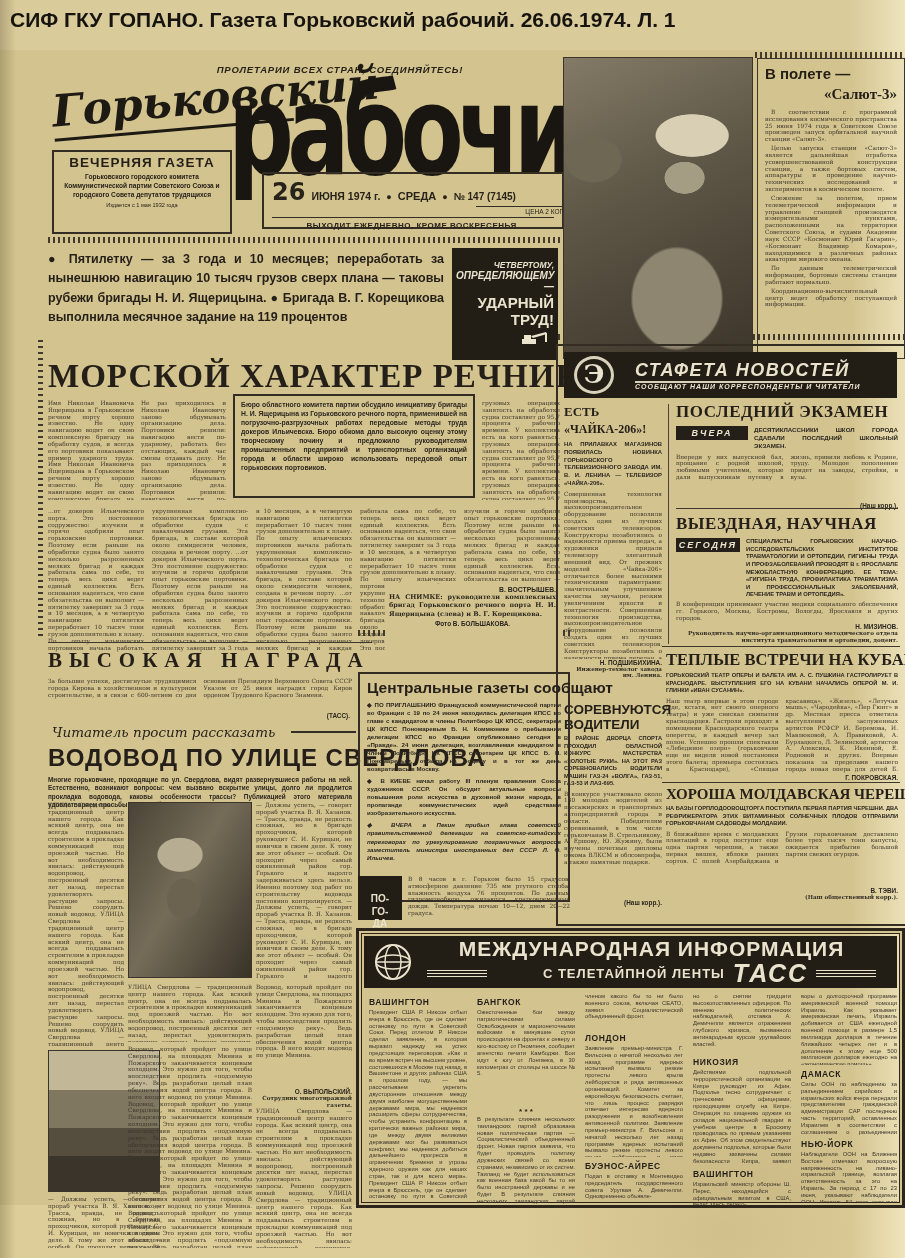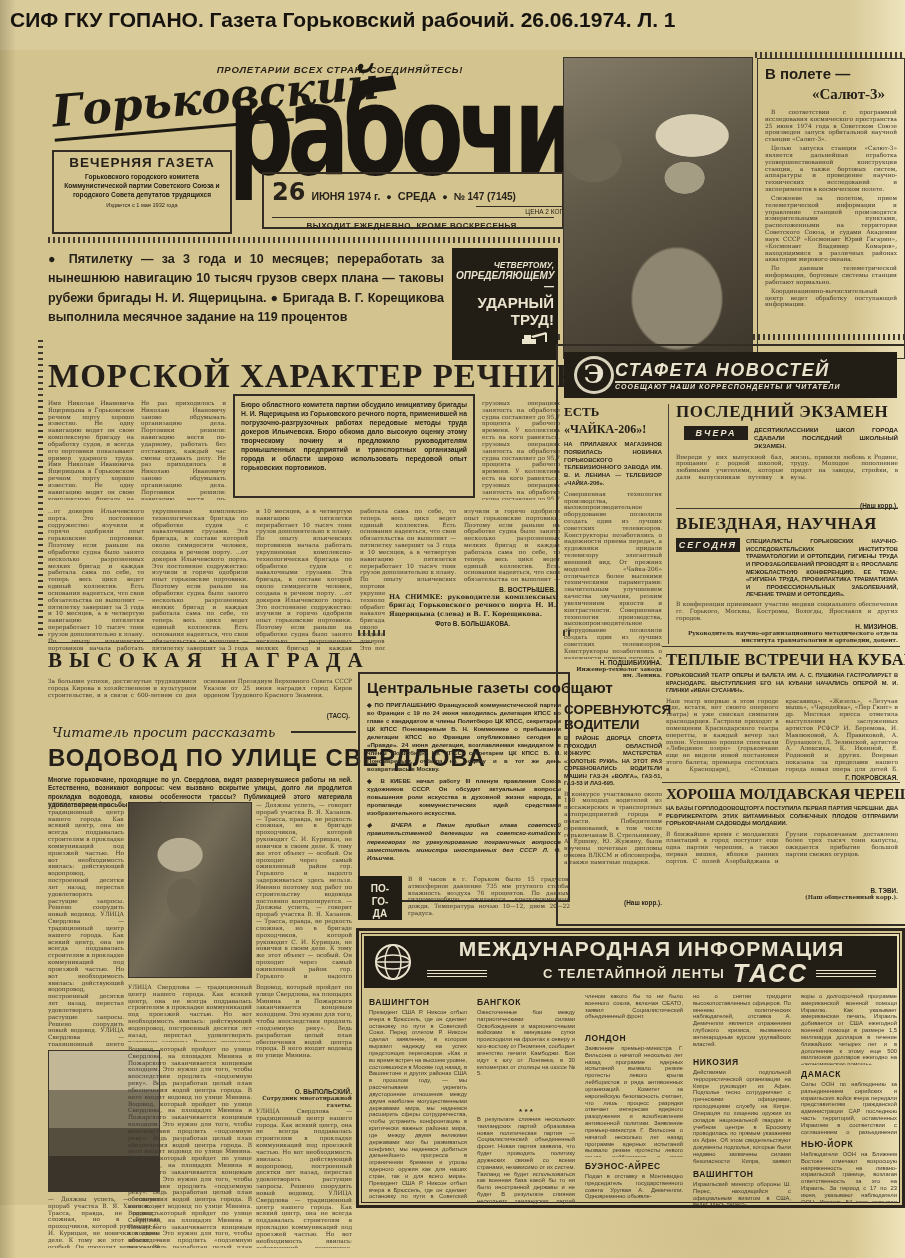--- a/index.html
+++ b/index.html
@@ -77,21 +77,21 @@
 
   <div class="abs photo" style="left:563px;top:57px;width:190px;height:302px;background:
       radial-gradient(ellipse 62px 36px at 68% 26%, #d8cfb4 0 58%, rgba(216,207,180,0) 60%),
       radial-gradient(ellipse 34px 27px at 64% 40%, #a59c84 0 58%, rgba(165,156,132,0) 60%),
       radial-gradient(ellipse 80px 90px at 60% 80%, #8e8670 0 55%, rgba(142,134,112,0) 58%),
       radial-gradient(ellipse 50px 40px at 16% 34%, #6e6754 0 55%, rgba(110,103,84,0) 58%),
       linear-gradient(155deg,#837b66 0%,#5d5545 45%,#3c352a 100%);"></div>
 
   <div class="abs" style="left:757px;top:58px;width:148px;height:301px;border:1.5px solid #3a342a;box-sizing:border-box;padding:6px 7px;">
     <div class="sansb" style="font-size:15px;">В полете —</div>
-    <div class="shead" style="font-size:15px;text-align:right;margin:4px 12px 6px;">«Салют-3»</div>
+    <div class="shead" style="font-size:15px;text-align:right;margin:4px 0 6px;">«Салют-3»</div>
     <div class="tiny" style="text-indent:6px;margin-bottom:2px;">В соответствии с программой исследования космического пространства 25 июня 1974 года в Советском Союзе произведен запуск орбитальной научной станции «Салют-3».</div>
     <div class="tiny" style="text-indent:6px;margin-bottom:2px;">Целью запуска станции «Салют-3» является дальнейшая отработка усовершенствованной конструкции станции, а также бортовых систем, аппаратуры и проведение научно-технических исследований и экспериментов в космическом полете.</div>
     <div class="tiny" style="text-indent:6px;margin-bottom:2px;">Слежение за полетом, прием телеметрической информации и управление станцией производятся измерительными пунктами, расположенными на территории Советского Союза, и судами Академии наук СССР «Космонавт Юрий Гагарин», «Космонавт Владимир Комаров», находящимися в различных районах акватории мирового океана.</div>
     <div class="tiny" style="text-indent:6px;margin-bottom:2px;">По данным телеметрической информации, бортовые системы станции работают нормально.</div>
     <div class="tiny" style="text-indent:6px;">Координационно-вычислительный центр ведет обработку поступающей информации.</div>
   </div>
 
   <div class="abs" style="left:48px;top:250px;width:396px;font-weight:bold;font-size:12.5px;line-height:1.55;color:#241f18;text-align:justify;">● Пятилетку — за 3 года и 10 месяцев; переработать за нынешнюю навигацию 10 тысяч грузов сверх плана — таковы рубежи бригады Н. И. Ящерицына. ● Бригада В. Г. Корещикова выполнила месячное задание на 119 процентов</div>
 
   <div class="abs blackband" style="left:452px;top:248px;width:106px;height:112px;box-sizing:border-box;padding:12px 4px;text-align:right;">
@@ -123,21 +123,21 @@
     <div class="caps-lead" style="font-size:6.4px;font-family:'DejaVu Serif',serif;">НА СНИМКЕ: руководители комплексных бригад Горьковского речного порта Н. И. Ящерицына (слева) и В. Г. Корещикова.</div>
     <div class="sig" style="text-align:center;font-size:6.4px;margin-top:2px;">Фото В. БОЛЬШАКОВА.</div>
   </div>
 
   <div class="abs hrule" style="left:48px;top:642px;width:324px;"></div>
 
   <div class="abs box2" style="left:556px;top:344px;width:349px;height:578px;"></div>
 
   <div class="abs blackband" style="left:564px;top:352px;width:333px;height:46px;display:flex;align-items:center;padding:0 10px;box-sizing:border-box;">
     <span style="font-family:'DejaVu Serif',serif;font-weight:bold;font-size:26px;border:3px solid #d9d2ba;border-radius:50%;width:34px;height:32px;line-height:30px;text-align:center;flex:none;">Э</span>
-    <span style="margin-left:1px;">
+    <span style="margin-left:21px;">
       <span style="font-style:italic;font-weight:bold;font-size:18px;letter-spacing:1.5px;border-bottom:2px solid #d9d2ba;display:inline-block;">СТАФЕТА НОВОСТЕЙ</span>
       <span style="display:block;font-style:italic;font-weight:bold;font-size:7px;letter-spacing:1px;text-align:center;">
         <span>СООБЩАЮТ НАШИ</span>
         <span>КОРРЕСПОНДЕНТЫ И ЧИТАТЕЛИ</span>
       </span>
     </span>
   </div>
 
   <div class="abs vrule" style="left:668px;top:404px;height:240px;"></div>
   <div class="abs hrule" style="left:676px;top:508px;width:222px;"></div>
@@ -149,21 +149,21 @@
     <div class="shead" style="font-size:12px;margin:2px 0 4px;">«ЧАЙКА-206»!</div>
     <div class="caps-lead" style="font-size:5.9px;">НА ПРИЛАВКАХ МАГАЗИНОВ ПОЯВИЛАСЬ НОВИНКА ГОРЬКОВСКОГО ТЕЛЕВИЗИОННОГО ЗАВОДА ИМ. В. И. ЛЕНИНА — ТЕЛЕВИЗОР «ЧАЙКА-206».</div>
     <div class="tiny" style="height:168px;margin-top:3px;">Совершенная технология производства, высокопроизводительное оборудование позволили создать один из лучших советских телевизоров. Конструкторы позаботились о надежности приема передач, а художники придали телевизору элегантный внешний вид. От прежних моделей «Чайка-206» отличается более высокими техническими параметрами: значительным улучшением качества звучания, резким увеличением яркости и контрастности. Совершенная технология производства, высокопроизводительное оборудование позволили создать один из лучших советских телевизоров. Конструкторы позаботились о надежности приема передач, а художники придали телевизору элегантный внешний вид. От прежних моделей «Чайка-206» отличается более высокими техническими параметрами: значительным улучшением качества звучания, резким увеличением яркости и контрастности.</div>
     <div class="sig">Н. ПОДШИБИХИНА.</div>
     <div class="sig2">Инженер-технолог завода им. Ленина.</div>
   </div>
 
   <div class="abs" style="left:676px;top:402px;width:222px;">
     <div class="shead" style="font-size:17px;letter-spacing:.5px;">ПОСЛЕДНИЙ ЭКЗАМЕН</div>
     <div style="display:flex;gap:6px;margin-top:4px;">
-      <div class="badge" style="width:64px;flex:none;margin-left:8px;">ВЧЕРА</div>
+      <div class="badge" style="width:72px;flex:none;">ВЧЕРА</div>
       <div class="caps-lead" style="flex:1;">ДЕСЯТИКЛАССНИКИ ШКОЛ ГОРОДА СДАВАЛИ ПОСЛЕДНИЙ ШКОЛЬНЫЙ ЭКЗАМЕН.</div>
     </div>
     <div class="tiny cols2" style="height:48px;margin-top:3px;">Впереди у них выпускной бал, прощание с родной школой, любимыми учителями, которые дали выпускникам путевку в жизнь, привили любовь к Родине, труду. Молодое пополнение придет на заводы, стройки, в вузы.</div>
     <div class="sig">(Наш корр.).</div>
   </div>
 
   <div class="abs" style="left:676px;top:514px;width:222px;">
     <div class="shead" style="font-size:17px;letter-spacing:.5px;">ВЫЕЗДНАЯ, НАУЧНАЯ</div>
     <div style="display:flex;gap:6px;margin-top:4px;">
       <div class="badge" style="width:64px;flex:none;">СЕГОДНЯ</div>
@@ -234,21 +234,21 @@
   <div class="abs tiny" style="left:256px;top:1108px;width:96px;height:140px;">УЛИЦА Свердлова — традиционный центр нашего города. Как всякий центр, она не всегда поддавалась строителям в прокладке коммуникаций под проезжей частью. Но вот необходимость явилась: действующий водопровод, построенный десятки лет назад, перестал удовлетворять растущие запросы. Решено соорудить новый водовод. УЛИЦА Свердлова — традиционный центр нашего города. Как всякий центр, она не всегда поддавалась строителям в прокладке коммуникаций под проезжей частью. Но вот необходимость явилась: действующий водопровод, построенный десятки лет назад, перестал удовлетворять растущие запросы. Решено соорудить новый водовод.</div>
 
   <div class="abs box2" style="left:358px;top:672px;width:212px;height:230px;box-sizing:border-box;padding:5px 7px;">
     <div class="sansb" style="font-size:15.5px;text-align:center;margin-bottom:4px;white-space:nowrap;">Центральные газеты сообщают</div>
     <div class="caps-lead" style="font-size:6.1px;font-weight:bold;margin-bottom:4px;">◆ ПО ПРИГЛАШЕНИЮ Французской коммунистической партии во Франции с 19 по 24 июня находилась делегация КПСС во главе с кандидатом в члены Политбюро ЦК КПСС, секретарем ЦК КПСС Пономаревым Б. Н. Коммюнике о пребывании делегации КПСС во Франции опубликовано сегодня в «Правде». 24 июня делегация, возглавляемая кандидатом в члены Политбюро ЦК КПСС, секретарем ЦК КПСС Б. Н. Пономаревым, отбыла на родину и в тот же день возвратилась в Москву.</div>
     <div class="caps-lead" style="font-size:6.1px;font-weight:bold;margin-bottom:4px;">◆ В КИЕВЕ начал работу III пленум правления Союза художников СССР. Он обсудит актуальные вопросы повышения роли искусства в духовной жизни народа, в пропаганде коммунистических идей средствами изобразительного искусства.</div>
     <div class="caps-lead" style="font-size:6.1px;font-weight:bold;font-style:italic;">◆ ВЧЕРА в Пекин прибыл глава советской правительственной делегации на советско-китайских переговорах по урегулированию пограничных вопросов заместитель министра иностранных дел СССР Л. Ф. Ильичев.</div>
   </div>
 
   <div class="abs" style="left:358px;top:876px;width:212px;display:flex;gap:6px;">
-    <div class="blackband" style="width:44px;height:44px;flex:none;text-align:center;font-weight:bold;font-size:10px;line-height:1.25;padding-top:7px;box-sizing:border-box;">
+    <div class="blackband" style="width:44px;height:44px;flex:none;text-align:center;font-weight:bold;font-size:10px;line-height:1.25;padding-top:17px;box-sizing:border-box;">
       <div>ПО-</div>
       <div>ГО-</div>
       <div>ДА</div>
     </div>
     <div class="tiny" style="height:46px;">В 8 часов в г. Горьком было 15 градусов, атмосферное давление 735 мм ртутного столба, влажность воздуха 76 процентов. По данным гидрометеобюро, ожидаются кратковременные дожди. Температура ночью 10—12, днем 20—22 градуса.</div>
   </div>
 
   <div class="abs" style="left:356px;top:928px;width:549px;height:280px;border:3px solid #2b251c;box-shadow:inset 0 0 0 2px #d3c38e, inset 0 0 0 3px #2b251c;box-sizing:border-box;">
     <div class="blackband" style="position:absolute;left:5px;top:5px;right:5px;height:52px;display:flex;align-items:center;padding:0 8px;box-sizing:border-box;">
       <svg width="42" height="42" viewBox="0 0 42 42" style="flex:none;">

